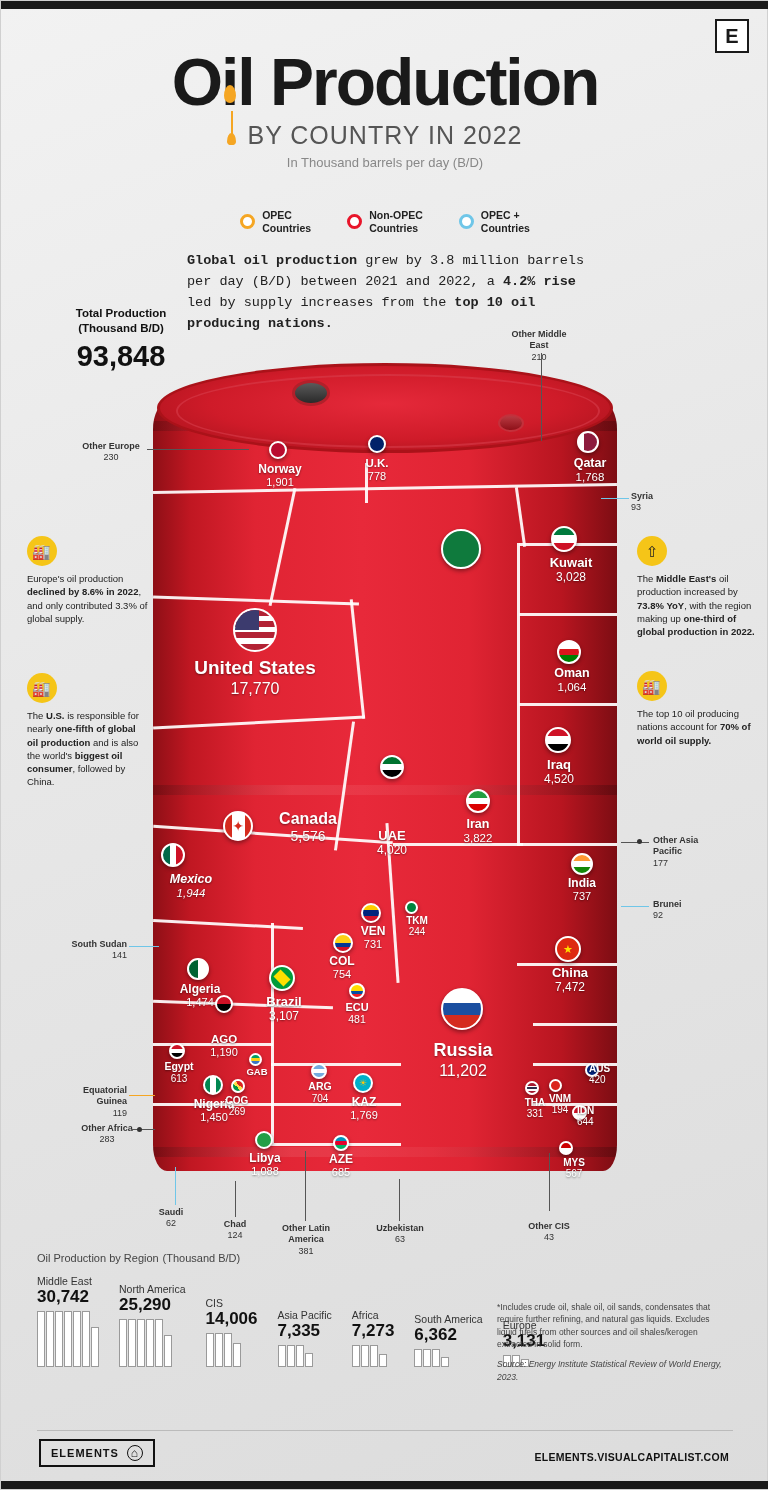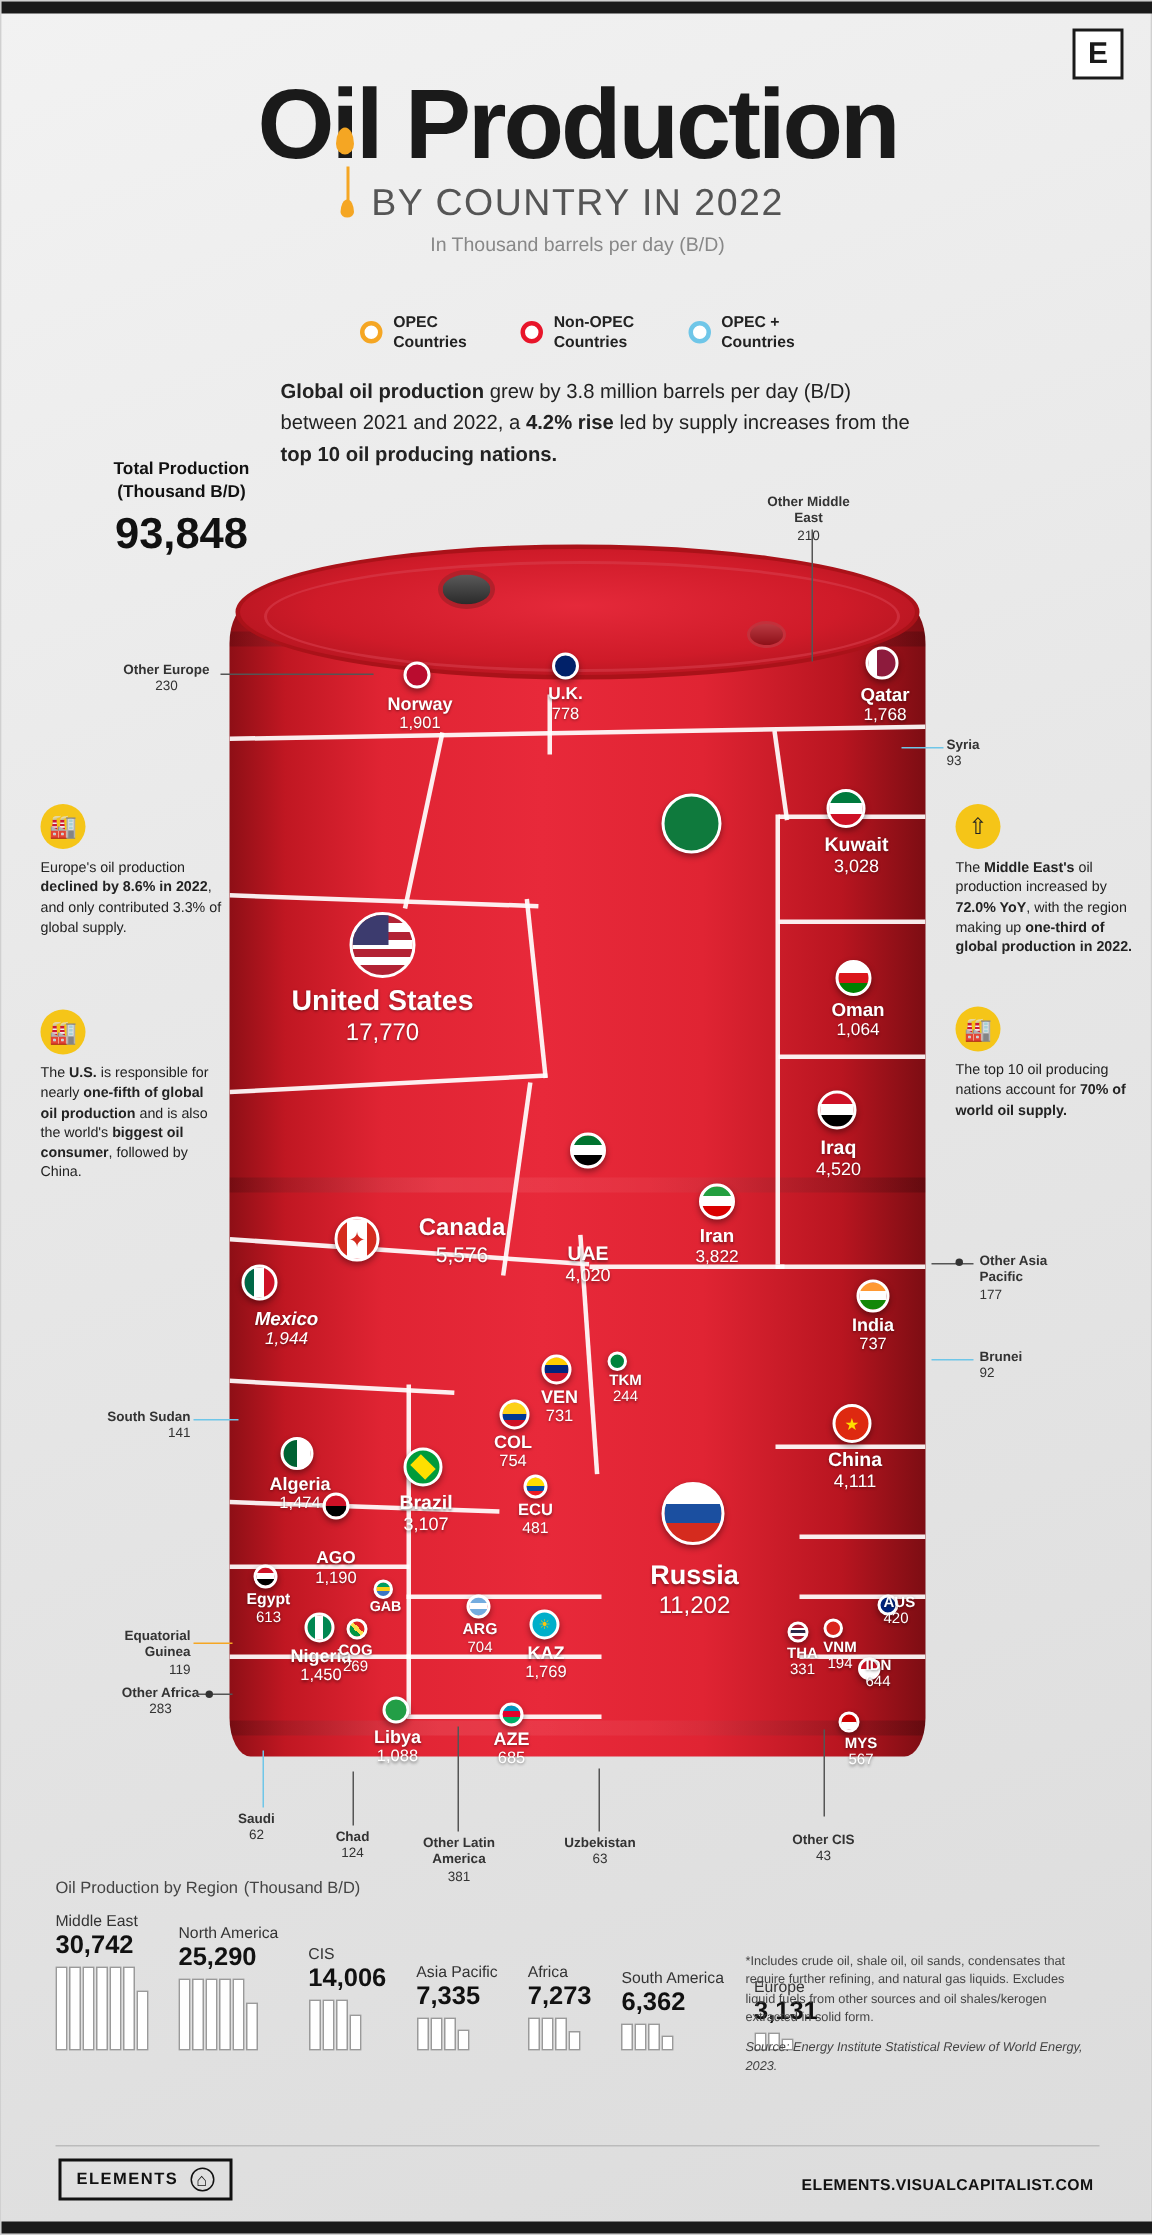--- a/index.html
+++ b/index.html
@@ -61,21 +61,21 @@
     display: flex; justify-content: center; gap: 36px; }
   .leg-item { display: flex; align-items: center; gap: 7px; }
   .leg-dot { width: 15px; height: 15px; border-radius: 50%; background: #fff; }
   .leg-dot.opec { border: 3px solid #f5a623; }
   .leg-dot.nonopec { border: 3px solid #e8152a; }
   .leg-dot.opecplus { border: 3px solid #6fc6e8; }
   .leg-label { font-size: 10.5px; font-weight: bold; color: #222; line-height: 1.2; }
   
   .intro {
     position: absolute; top: 250px; left: 186px; width: 420px;
-    font-size: 13.5px; line-height: 1.55; color: #222;
+    font-size: 13.5px; line-height: 1.55; color: #222; font-family: Liberation Mono, monospace;
   }
   
   .total-box { position: absolute; top: 305px; left: 52px; width: 136px; text-align: center; }
   .total-label { font-size: 11.5px; font-weight: bold; color: #111; line-height: 1.3; }
   .total-value { font-size: 29px; font-weight: bold; color: #111; margin-top: 4px; }
   
   .barrel {
     position: absolute; top: 362px; left: 152px; width: 464px; height: 830px;
   }
   .barrel-body {
@@ -274,21 +274,21 @@
 
     <div class="flag" style="left:392px;top:364px;width:26px;height:26px;background:linear-gradient(180deg,#ce1126 0 33%,#fff 33% 66%,#000 66% 100%);"></div>
     <div class="cell" style="left:358px;top:395px;width:96px;">
       <div class="cname" style="font-size:13px">Iraq</div>
       <div class="cval" style="font-size:12px">4,520</div>
     </div>
 
     <div class="flag" style="left:402px;top:573px;width:26px;height:26px;background:#de2910;display:flex;align-items:center;justify-content:center;color:#ffde00;font-size:11px;">★</div>
     <div class="cell" style="left:378px;top:603px;width:78px;">
       <div class="cname" style="font-size:13px">China</div>
-      <div class="cval" style="font-size:12px">4,111</div>
+      <div class="cval" style="font-size:12px">7,472</div>
     </div>
 
     <div class="flag" style="left:227px;top:392px;width:24px;height:24px;background:linear-gradient(180deg,#00732f 0 33%,#fff 33% 66%,#000 66% 100%);"></div>
     <div class="cell" style="left:202px;top:422px;width:74px;margin-top:44px;">
       <div class="cname" style="font-size:13px">UAE</div>
       <div class="cval" style="font-size:12px">4,020</div>
     </div>
 
     <div class="flag" style="left:313px;top:426px;width:24px;height:24px;background:linear-gradient(180deg,#239f40 0 33%,#fff 33% 66%,#da0000 66% 100%);"></div>
     <div class="cell" style="left:292px;top:455px;width:66px;">
@@ -465,21 +465,21 @@
     <div>Europe's oil production <b>declined by 8.6% in 2022</b>, and only contributed 3.3% of global supply.</div>
   </div>
 
   <div class="ann" style="left:26px;top:672px;">
     <div class="ann-icon">🏭</div>
     <div>The <b>U.S.</b> is responsible for nearly <b>one-fifth of global oil production</b> and is also the world's <b>biggest oil consumer</b>, followed by China.</div>
   </div>
 
   <div class="ann" style="left:636px;top:535px;">
     <div class="ann-icon">⇧</div>
-    <div>The <b>Middle East's</b> oil production increased by <b>72.0% YoY</b>, with the region making up <b>one-third of global production in 2022.</b></div>
+    <div>The <b>Middle East's</b> oil production increased by <b>73.8% YoY</b>, with the region making up <b>one-third of global production in 2022.</b></div>
   </div>
 
   <div class="ann" style="left:636px;top:670px;">
     <div class="ann-icon">🏭</div>
     <div>The top 10 oil producing nations account for <b>70% of world oil supply.</b></div>
   </div>
 
   <div class="callout" style="left:502px;top:328px;width:72px;text-align:center">
     <div class="cn">Other Middle East</div>
       <div>210</div>

